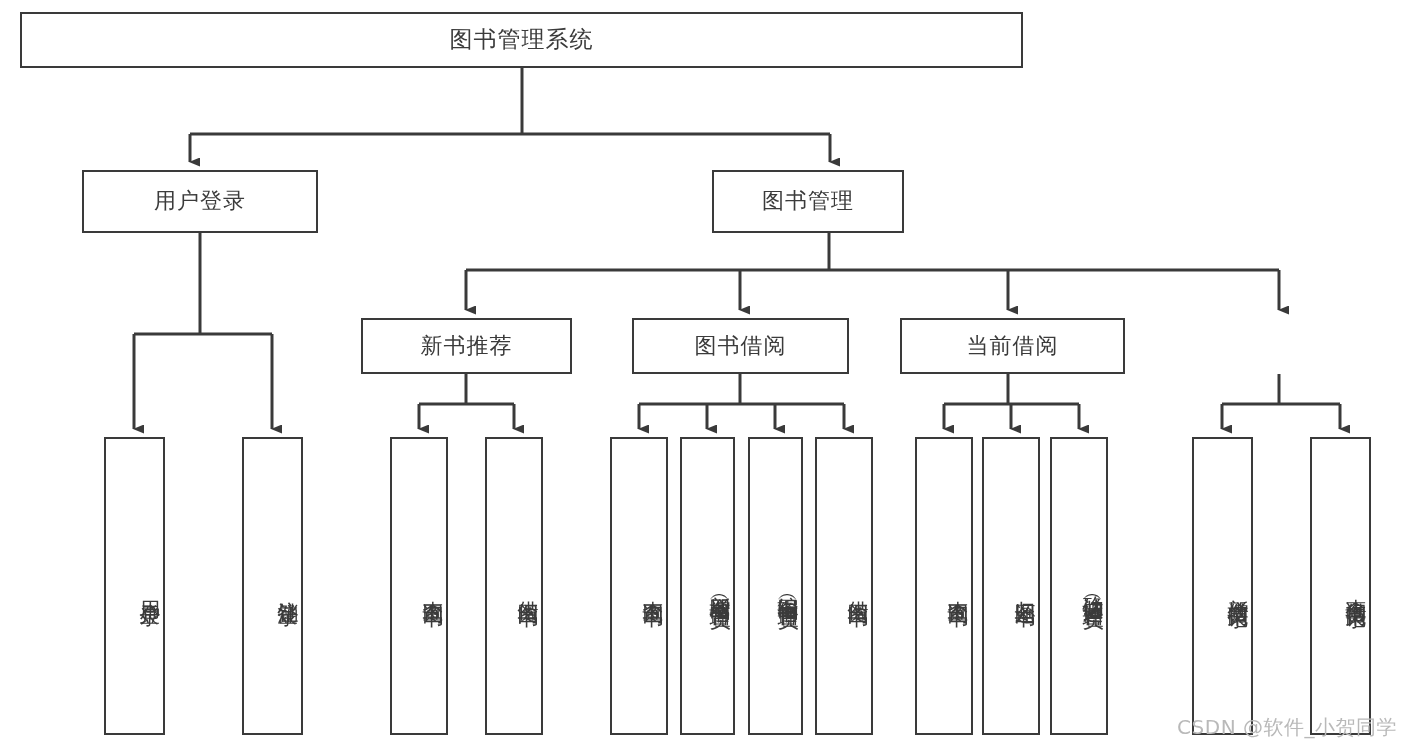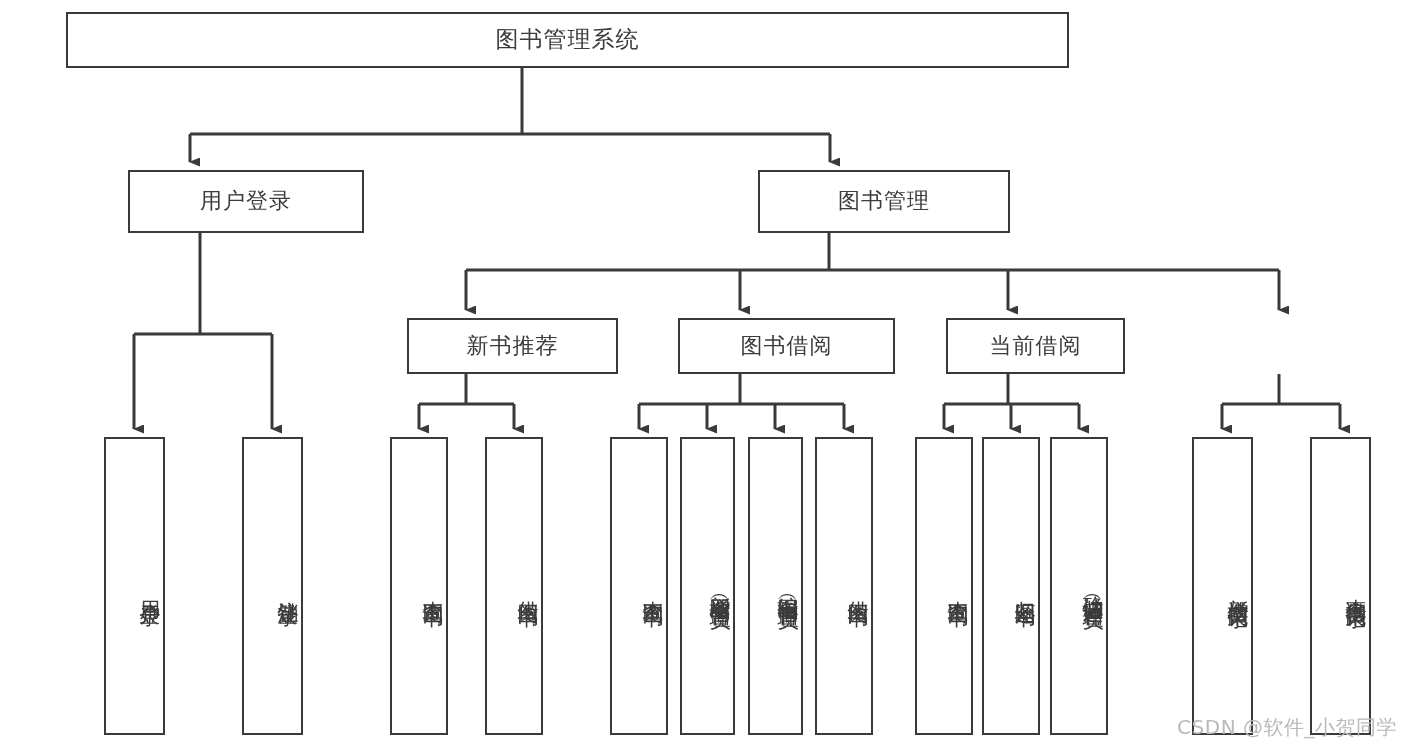--- a/index.html
+++ b/index.html
@@ -24,21 +24,20 @@
     background: #ffffff;
     display: flex;
     align-items: center;
     justify-content: center;
     color: #3b3b3b;
     line-height: 1.28;
   }
   .node.h {
     font-size: 22px;
     letter-spacing: 1px;
-    margin-left: 46px;
   }
   .node.root {
     font-size: 23px;
   }
   .node.v {
     font-size: 21px;
     writing-mode: vertical-rl;
     text-orientation: upright;
     align-items: flex-start;
     justify-content: center;
@@ -121,25 +120,25 @@
       <path d="M1279,374 L1279,404"></path>
       <path d="M1222,404 L1340,404"></path>
       <path d="M1222,404 L1222,429" marker-end="url(#arrow)"></path>
       <path d="M1340,404 L1340,429" marker-end="url(#arrow)"></path>
     </g>
   </svg>
 
   <div class="node h root" style="left: 20px; top: 12px; width: 1003px; height: 56px; border-color: rgb(58, 58, 58); color: rgb(59, 59, 59); background: rgb(255, 255, 255);">图书管理系统</div>
 
   <div class="node h" style="left: 82px; top: 170px; width: 236px; height: 63px; border-color: rgb(58, 58, 58); color: rgb(59, 59, 59); background: rgb(255, 255, 255);">用户登录</div>
-  <div class="node h" style="left: 712px; top: 170px; width: 252px; height: 63px; border-color: rgb(58, 58, 58); color: rgb(59, 59, 59); background: rgb(255, 255, 255);">图书管理</div>
+  <div class="node h" style="left: 712px; top: 170px; width: 192px; height: 63px; border-color: rgb(58, 58, 58); color: rgb(59, 59, 59); background: rgb(255, 255, 255);">图书管理</div>
 
   <div class="node h" style="left: 361px; top: 318px; width: 211px; height: 56px; border-color: rgb(58, 58, 58); color: rgb(59, 59, 59); background: rgb(255, 255, 255);">新书推荐</div>
   <div class="node h" style="left: 632px; top: 318px; width: 217px; height: 56px; border-color: rgb(58, 58, 58); color: rgb(59, 59, 59); background: rgb(255, 255, 255);">图书借阅</div>
-  <div class="node h" style="left: 900px; top: 318px; width: 179px; height: 56px; border-color: rgb(58, 58, 58); color: rgb(59, 59, 59); background: rgb(255, 255, 255);">当前借阅</div>
+  <div class="node h" style="left: 900px; top: 318px; width: 225px; height: 56px; border-color: rgb(58, 58, 58); color: rgb(59, 59, 59); background: rgb(255, 255, 255);">当前借阅</div>
 
   <div class="node v" style="left: 104px; top: 437px; width: 61px; height: 298px; border-color: rgb(58, 58, 58); color: rgb(59, 59, 59); background: rgb(255, 255, 255);">
       <span class="vtext">用户登录</span>
     </div>
   <div class="node v" style="left: 242px; top: 437px; width: 61px; height: 298px; border-color: rgb(58, 58, 58); color: rgb(59, 59, 59); background: rgb(255, 255, 255);">
       <span class="vtext">注销登录</span>
     </div>
   <div class="node v" style="left: 390px; top: 437px; width: 58px; height: 298px; border-color: rgb(58, 58, 58); color: rgb(59, 59, 59); background: rgb(255, 255, 255);">
       <span class="vtext">查询图书</span>
     </div>

